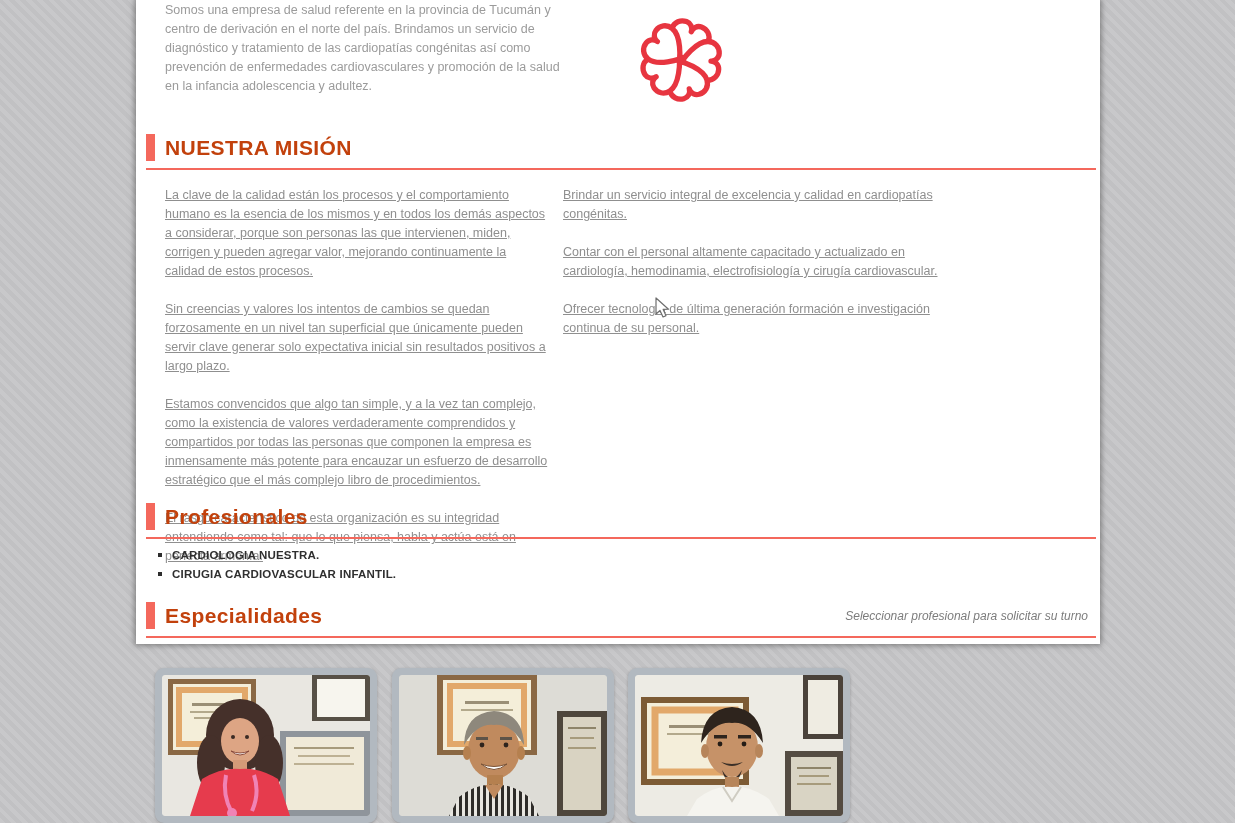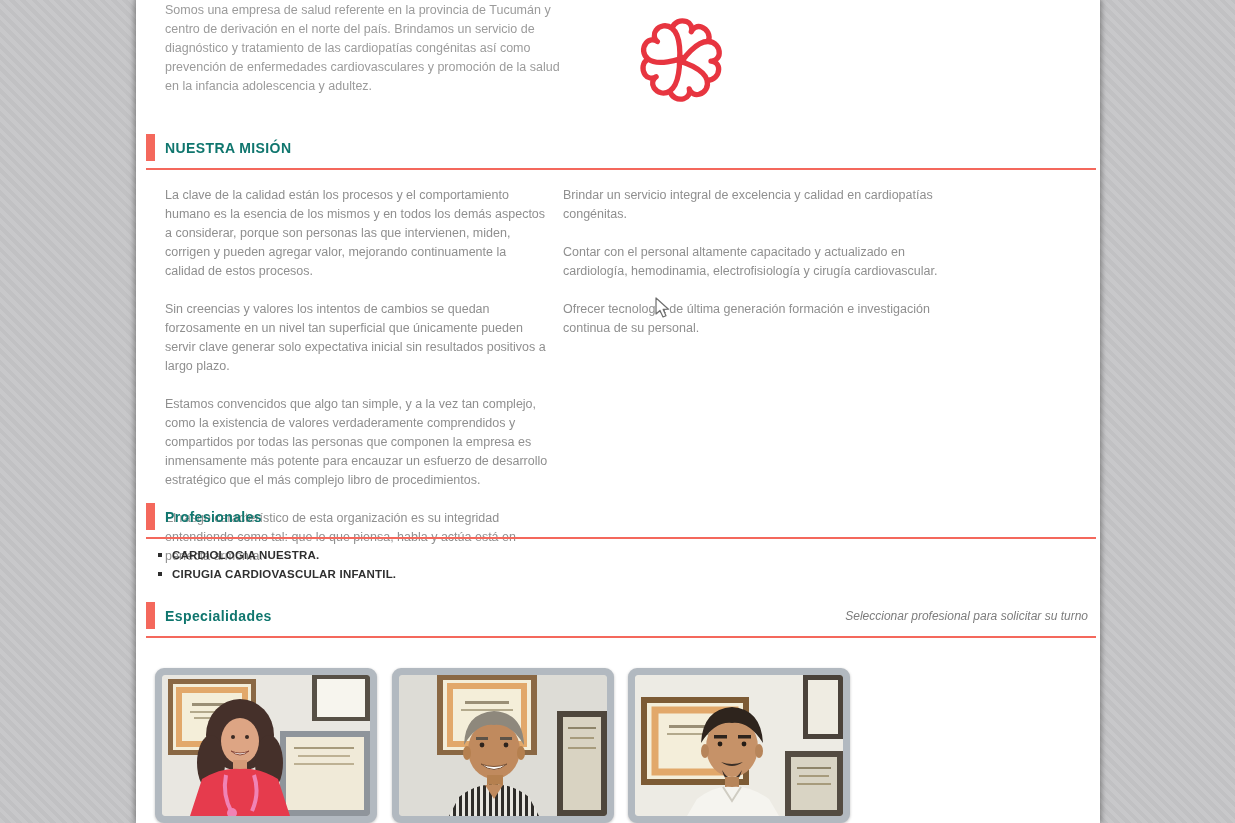--- a/index.html
+++ b/index.html
@@ -3,21 +3,21 @@
 <meta charset="utf-8">
 <style>
   * { box-sizing: border-box; margin: 0; padding: 0; }
   html,body { width:1235px; height:823px; overflow:hidden; }
   body {
     font-family: "Liberation Sans", sans-serif;
     background: repeating-linear-gradient(45deg, #c8c8ca 0px, #c8c8ca 4px, #c1c1c3 4px, #c1c1c3 8px);
     position: relative;
   }
   .sheet {
-    position:absolute; left:136px; top:0; width:964px; height:823px;
+    position:absolute; left:136px; top:0; width:964px; height:644px;
     background:#ffffff;
     box-shadow: 0 0 6px 1px rgba(50,50,50,.55);
     padding-left: 29px;
   }
   
   .intro {
     position:absolute; left:29px; top:1px; width:400px;
     color:#9b9b9b; font-size:12.5px; line-height:19px;
   }
   .logo {
@@ -27,24 +27,24 @@
   .logo-text { font-family:"Liberation Serif", serif; font-size:60px; letter-spacing:-1px; line-height:1; }
   .logo-text .w1 { color:#2a6ba6; }
   .logo-text .w2 { color:#171715; font-weight:700; }
   
   .sec-head {
     position:absolute; left:10px; right:4px;
     display:flex; align-items:center; gap:10px;
     border-bottom:2px solid #f4685c; padding-bottom:7px;
   }
   .sec-bar { width:9px; height:27px; background:#f4685c; flex:0 0 auto; }
-  .sec-title { font-size:14px; font-weight:700; color:#0f766e; letter-spacing:.4px; }
+  .sec-title { font-size:21px; font-weight:700; color:#c2410c; letter-spacing:.4px; }
   .sec-note { margin-left:auto; font-style:italic; font-size:12px; color:#7c7c7c; padding-right:8px; }
   
-  .col { position:absolute; top:186px; color:#8f8f8f; font-size:12.5px; line-height:19px; }
+  .col { position:absolute; top:186px; color:#8f8f8f; font-size:12.5px; line-height:19px;text-decoration:underline; }
   .col p { margin-bottom:19px; }
   .col-left  { left:29px;  width:384px; }
   .col-right { left:427px; width:378px; }
   
   .spec-list { position:absolute; left:22px; top:546px; list-style:none; }
   .spec-list li {
     font-size:11.5px; font-weight:700; color:#2f2f2f; line-height:19px; letter-spacing:.2px;
   }
   .spec-list li::before {
     content:""; display:inline-block; width:4px; height:4px; background:#2d2d2d;

